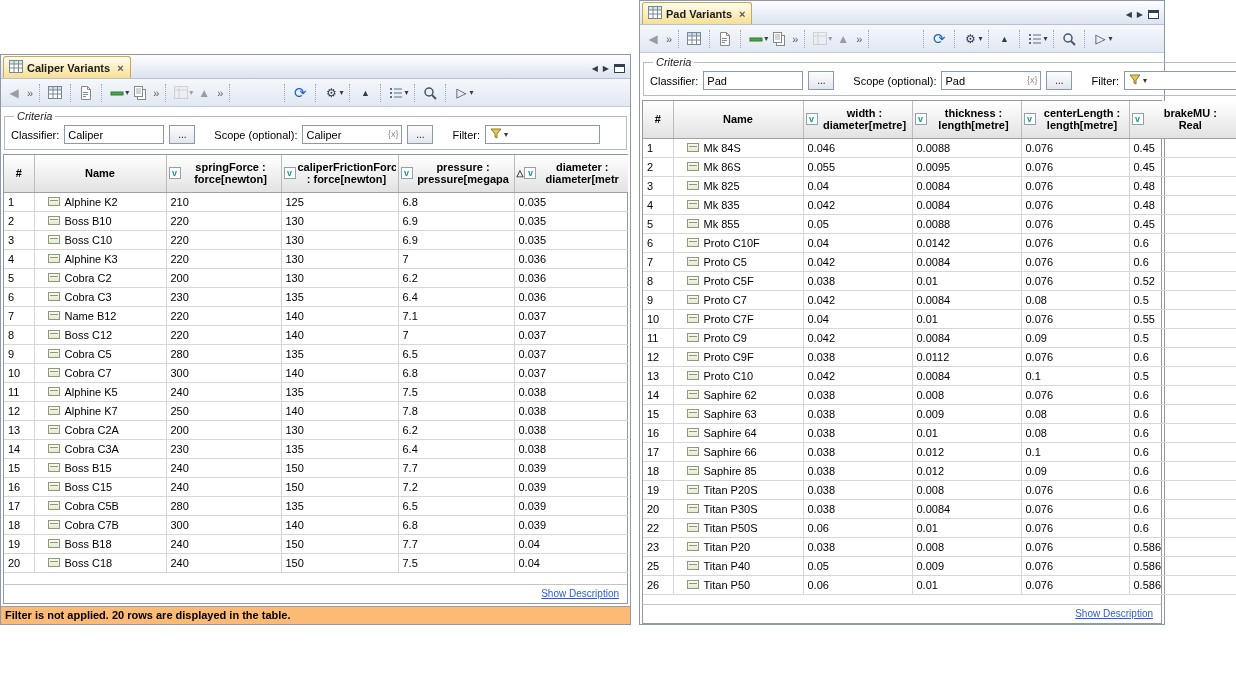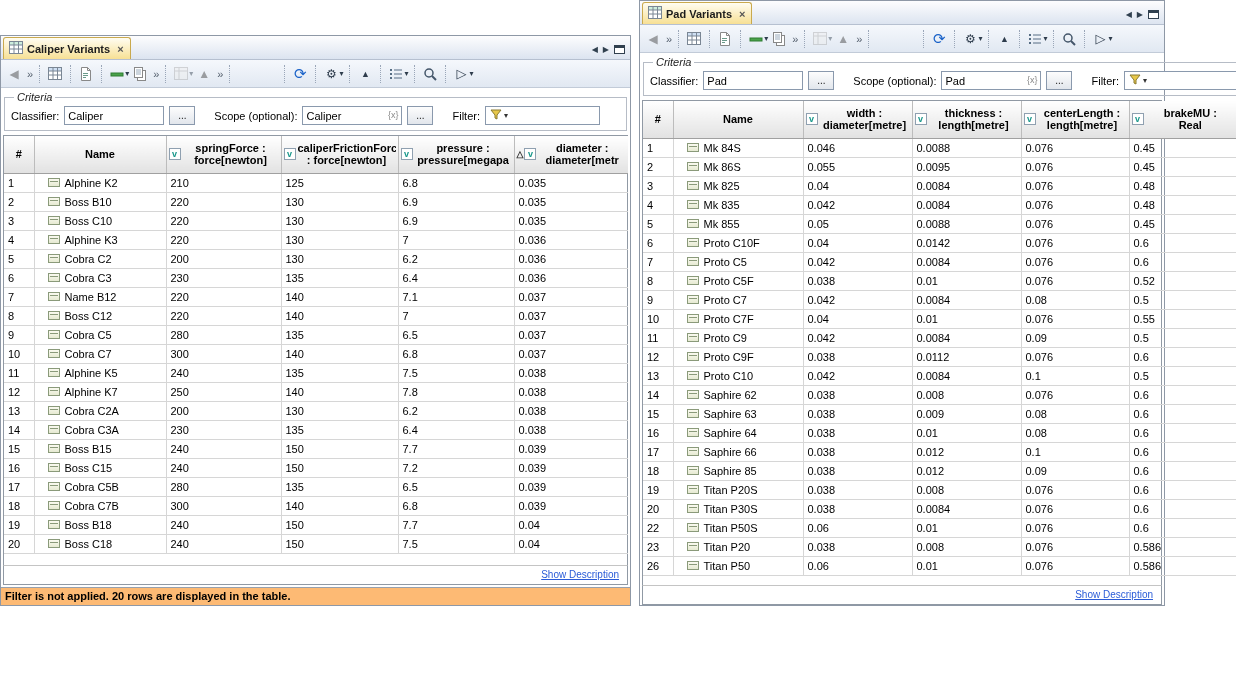--- a/index.html
+++ b/index.html
@@ -818,20 +818,28 @@
             </tr>
             <tr>
               <td>23</td>
               <td class="name-cell"><span class="inst-icon"></span><span>Titan P20</span></td>
               <td>0.038</td>
               <td>0.008</td>
               <td>0.076</td>
               <td>0.586</td>
             </tr>
             <tr>
+              <td>25</td>
+              <td class="name-cell"><span class="inst-icon"></span><span>Titan P40</span></td>
+              <td>0.05</td>
+              <td>0.009</td>
+              <td>0.076</td>
+              <td>0.586</td>
+            </tr>
+            <tr>
               <td>26</td>
               <td class="name-cell"><span class="inst-icon"></span><span>Titan P50</span></td>
               <td>0.06</td>
               <td>0.01</td>
               <td>0.076</td>
               <td>0.586</td>
             </tr>
           </tbody>
       </table>
       <div class="table-filler filler-r"></div>

